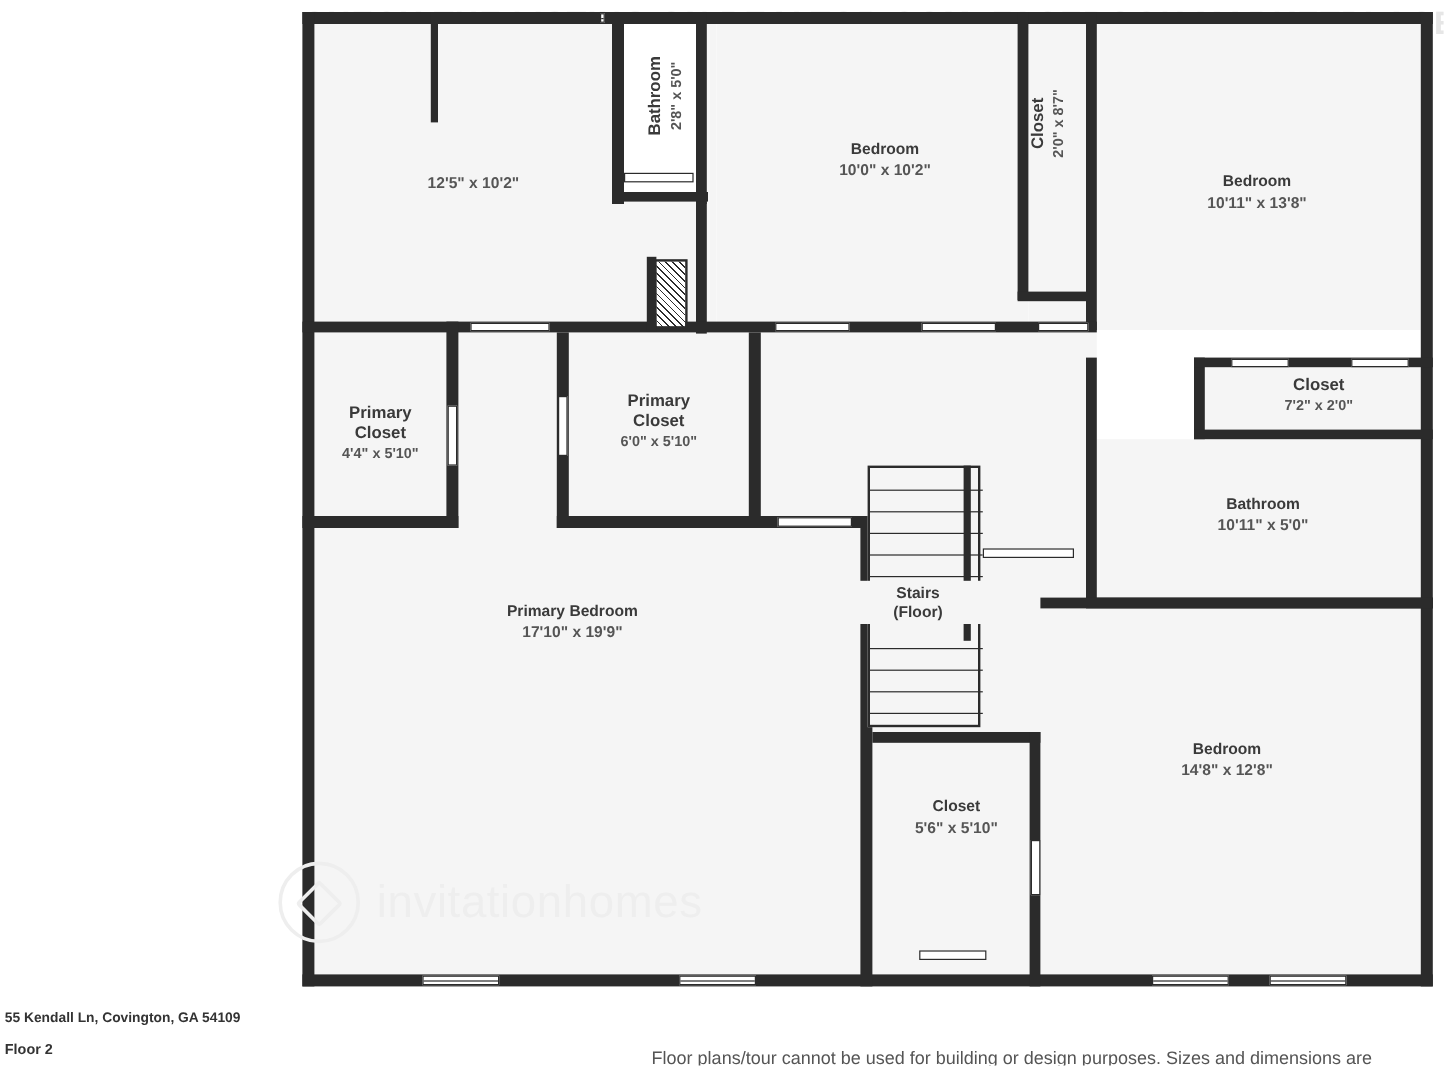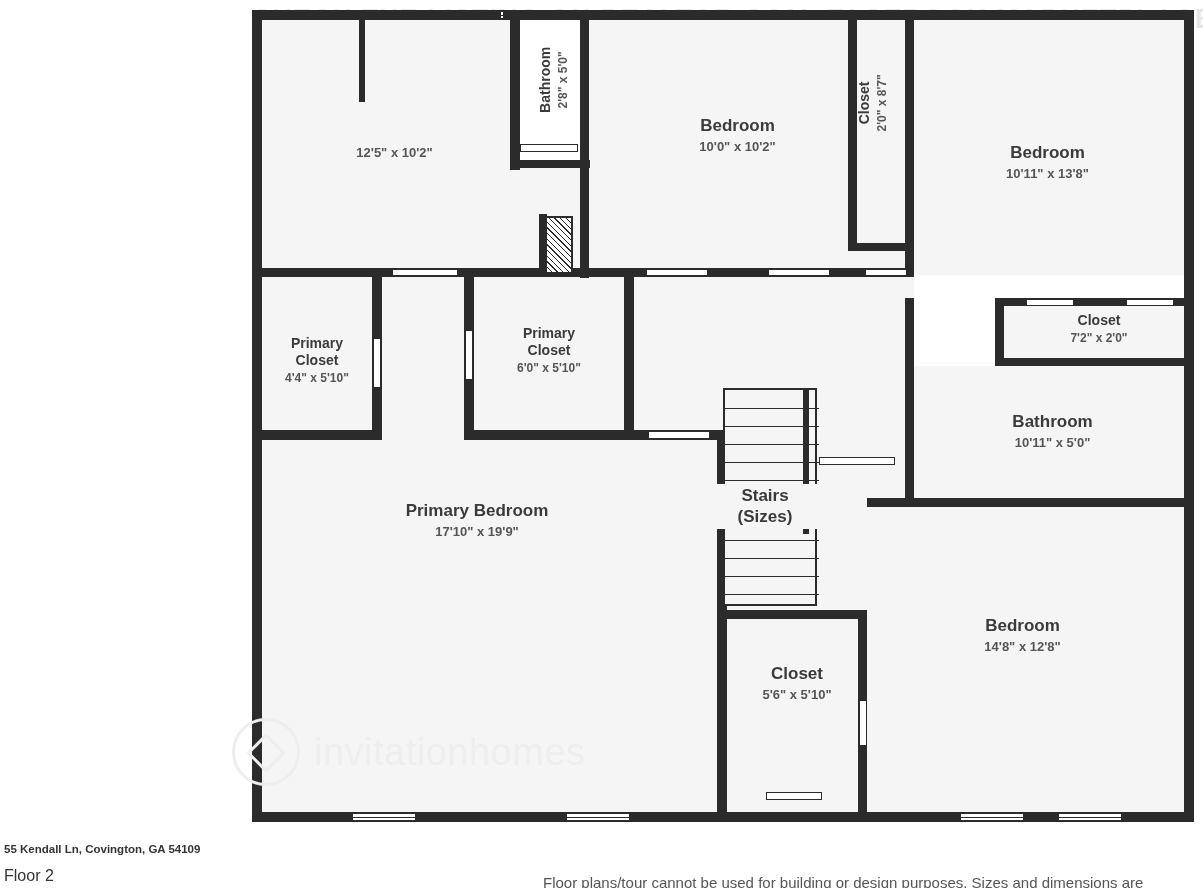--- a/index.html
+++ b/index.html
@@ -49,29 +49,29 @@
   
   .stairs-box{position:absolute;background:#f5f5f5;border:2px solid #2b2b2b;box-sizing:border-box;}
   .stair-line{position:absolute;background:#2b2b2b;height:1px;}
 
   
   .hatch{position:absolute;box-sizing:border-box;border:2px solid #2b2b2b;
     background:repeating-linear-gradient(45deg,#ffffff 0 3px,#2b2b2b 3px 4px);}
 
   
   .label{position:absolute;text-align:center;line-height:1.22;pointer-events:none;}
-  .label .nm{font-size:17px;font-weight:700;color:#3a3a3a;display:block;}
+  .label .nm{font-size:13px;font-weight:700;color:#3a3a3a;display:block;}
   .label .dm{font-size:13px;font-weight:600;color:#555;display:block;margin-top:2px;}
   .label.sm .nm{font-size:14px;}
   .label.sm .dm{font-size:12px;}
   .vert{transform:rotate(-90deg);transform-origin:center center;}
 
   
   .addr{position:absolute;left:4px;top:843px;font-size:11.5px;color:#333;font-weight:600;}
-  .floor{position:absolute;left:4px;top:867px;font-size:16px;color:#333;font-weight:400;}
+  .floor{position:absolute;left:4px;top:867px;font-size:12px;color:#333;font-weight:700;}
   .disclaimer{position:absolute;left:523px;top:874px;font-size:15px;color:#555;margin-left:20px;}
 </style>
 </head>
 <body>
 
 <div id="plan">
 
   <div class="banner l1">CHECK THE LISTING ON REALTOR.COM, FACEBOOK MARKETPLACE, ZILLOW,</div>
   <div class="banner l2">APPFOLIO OR THE INVITATION HOMES WEBSITE.</div>
 
@@ -225,21 +225,21 @@
     <span class="dm">10'11" x 5'0"</span>
   </div>
 
   <div class="label" style="left:362px;top:501px;width:230px;">
     <span class="nm">Primary Bedroom</span>
     <span class="dm">17'10" x 19'9"</span>
   </div>
 
   <div class="label" style="left:700px;top:484px;width:130px;background:#f5f5f5;padding:2px 0;">
     <span class="nm">Stairs</span>
-    <span class="nm">(Sizes)</span>
+    <span class="nm">(Floor)</span>
   </div>
 
   <div class="label" style="left:727px;top:664px;width:140px;">
     <span class="nm">Closet</span>
     <span class="dm">5'6" x 5'10"</span>
   </div>
 
   <div class="label" style="left:910px;top:616px;width:225px;">
     <span class="nm">Bedroom</span>
     <span class="dm">14'8" x 12'8"</span>

